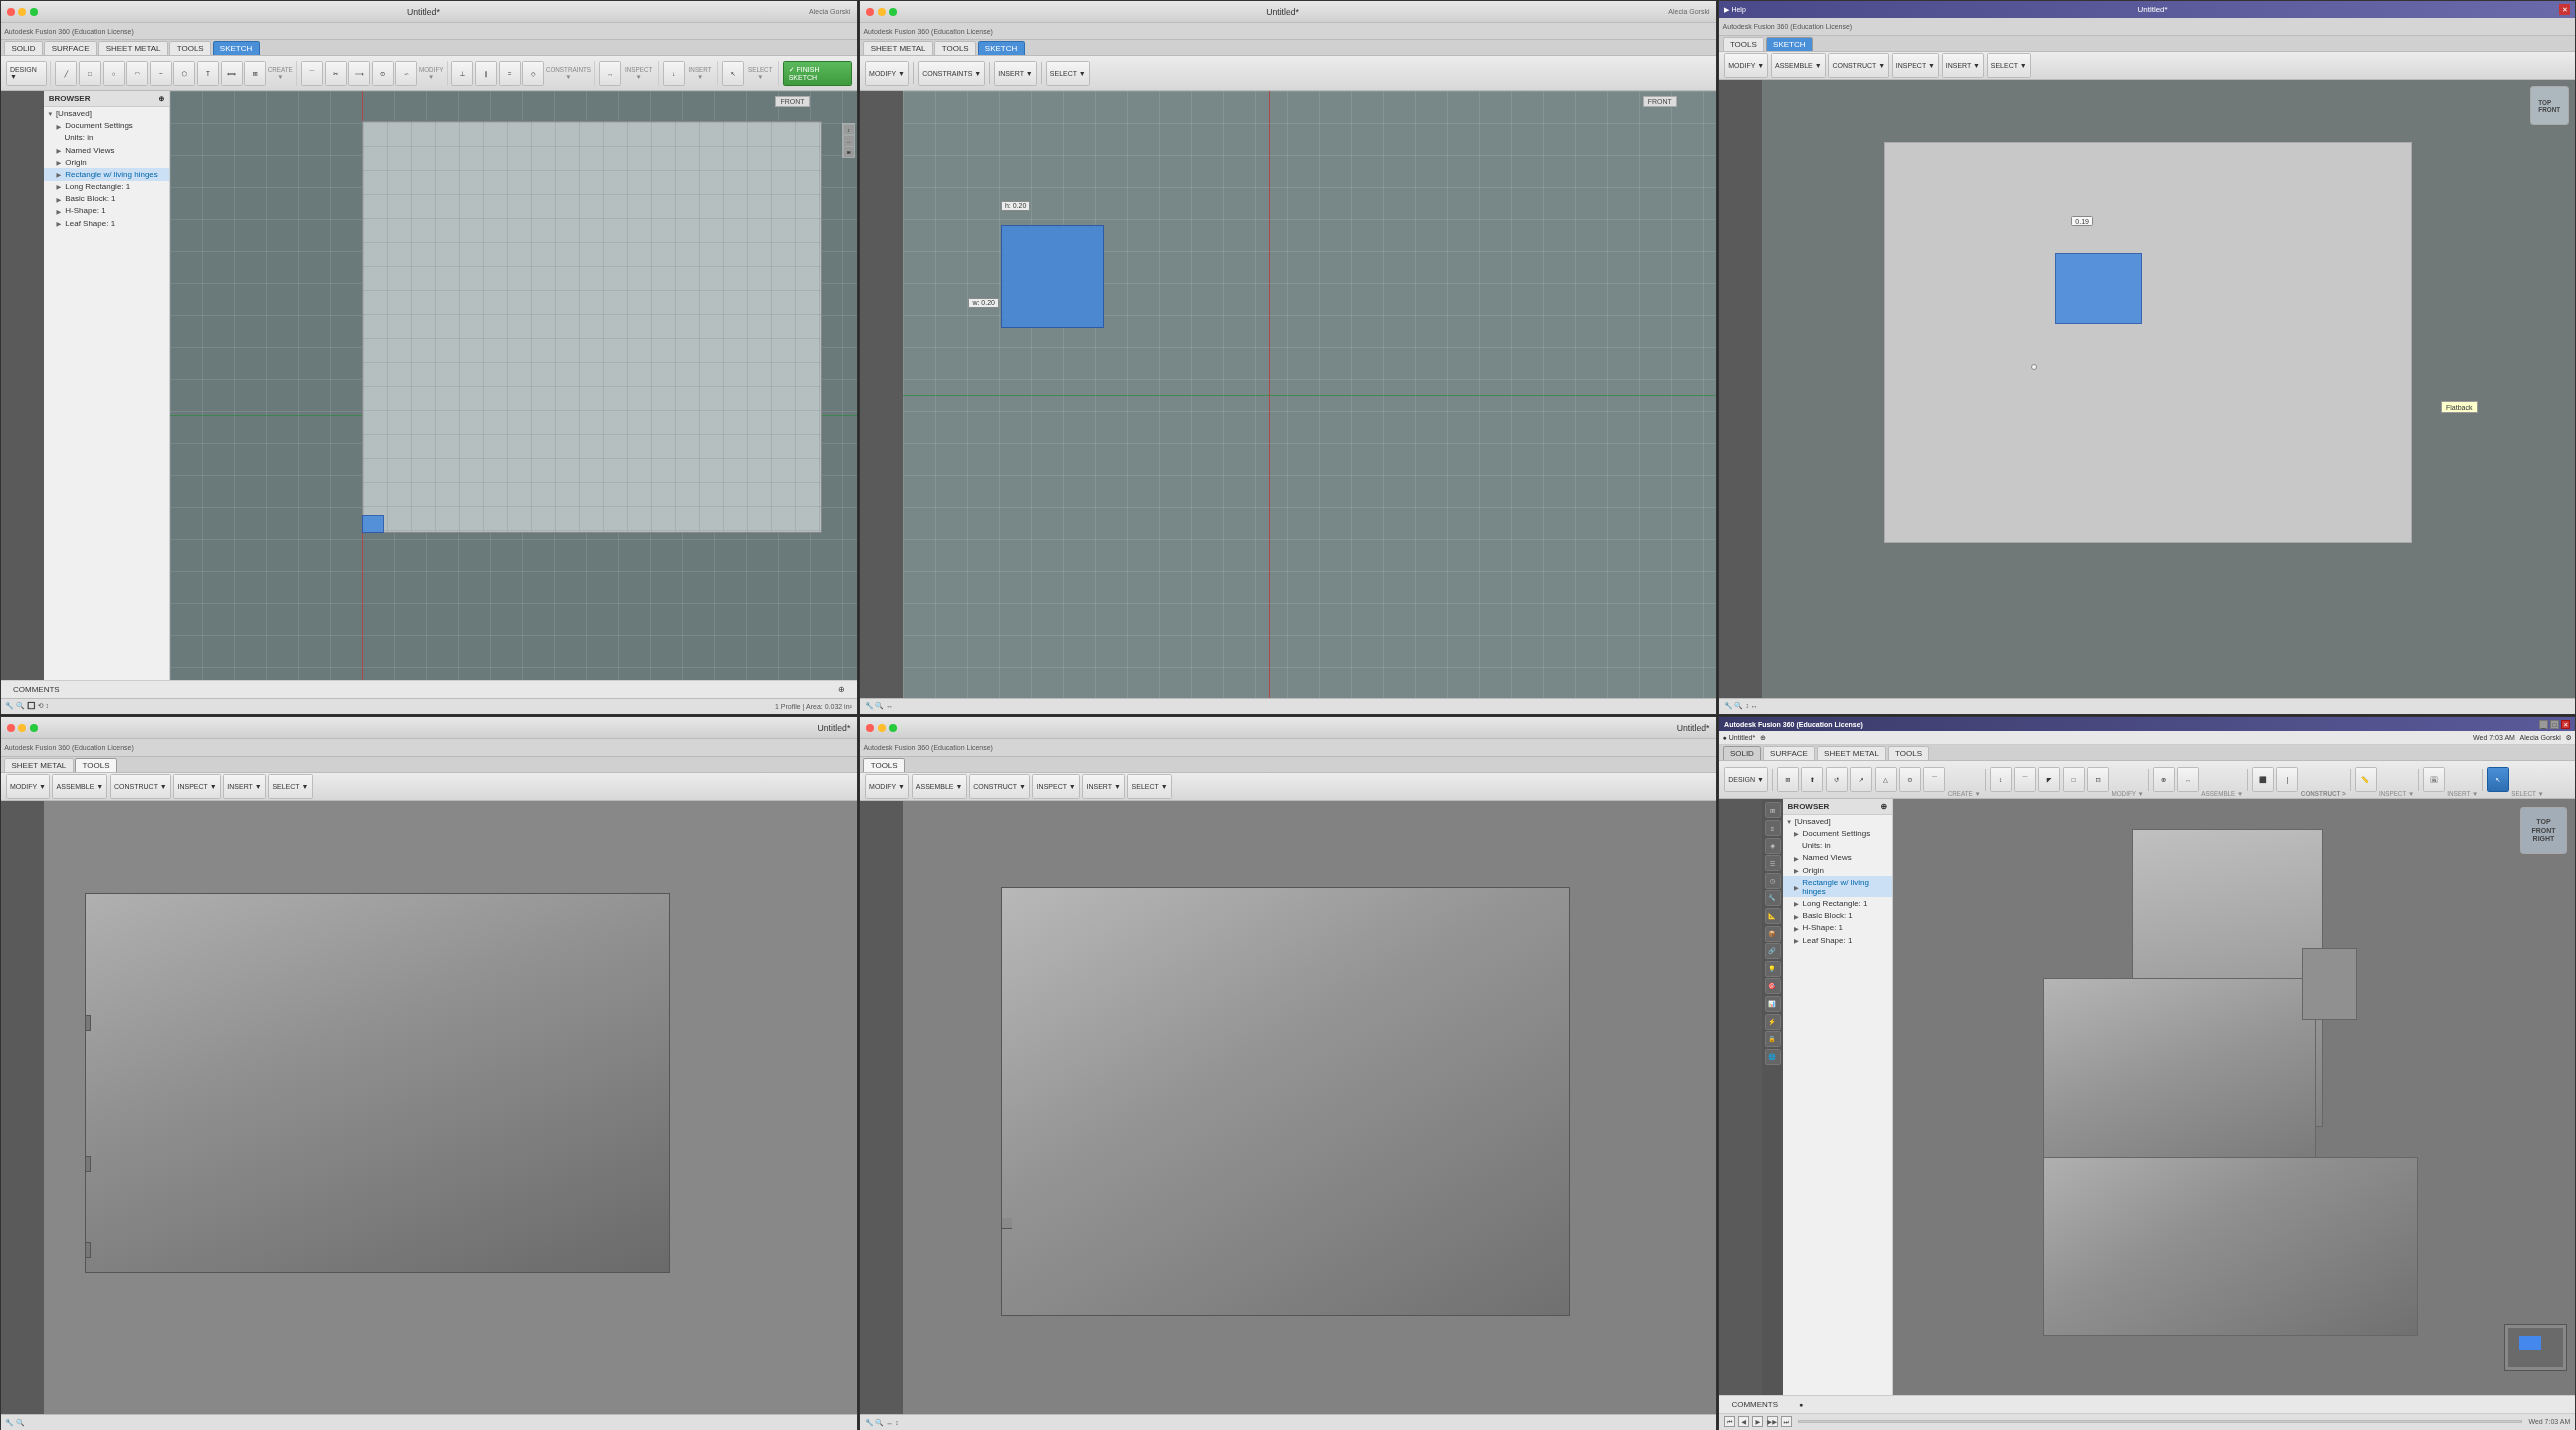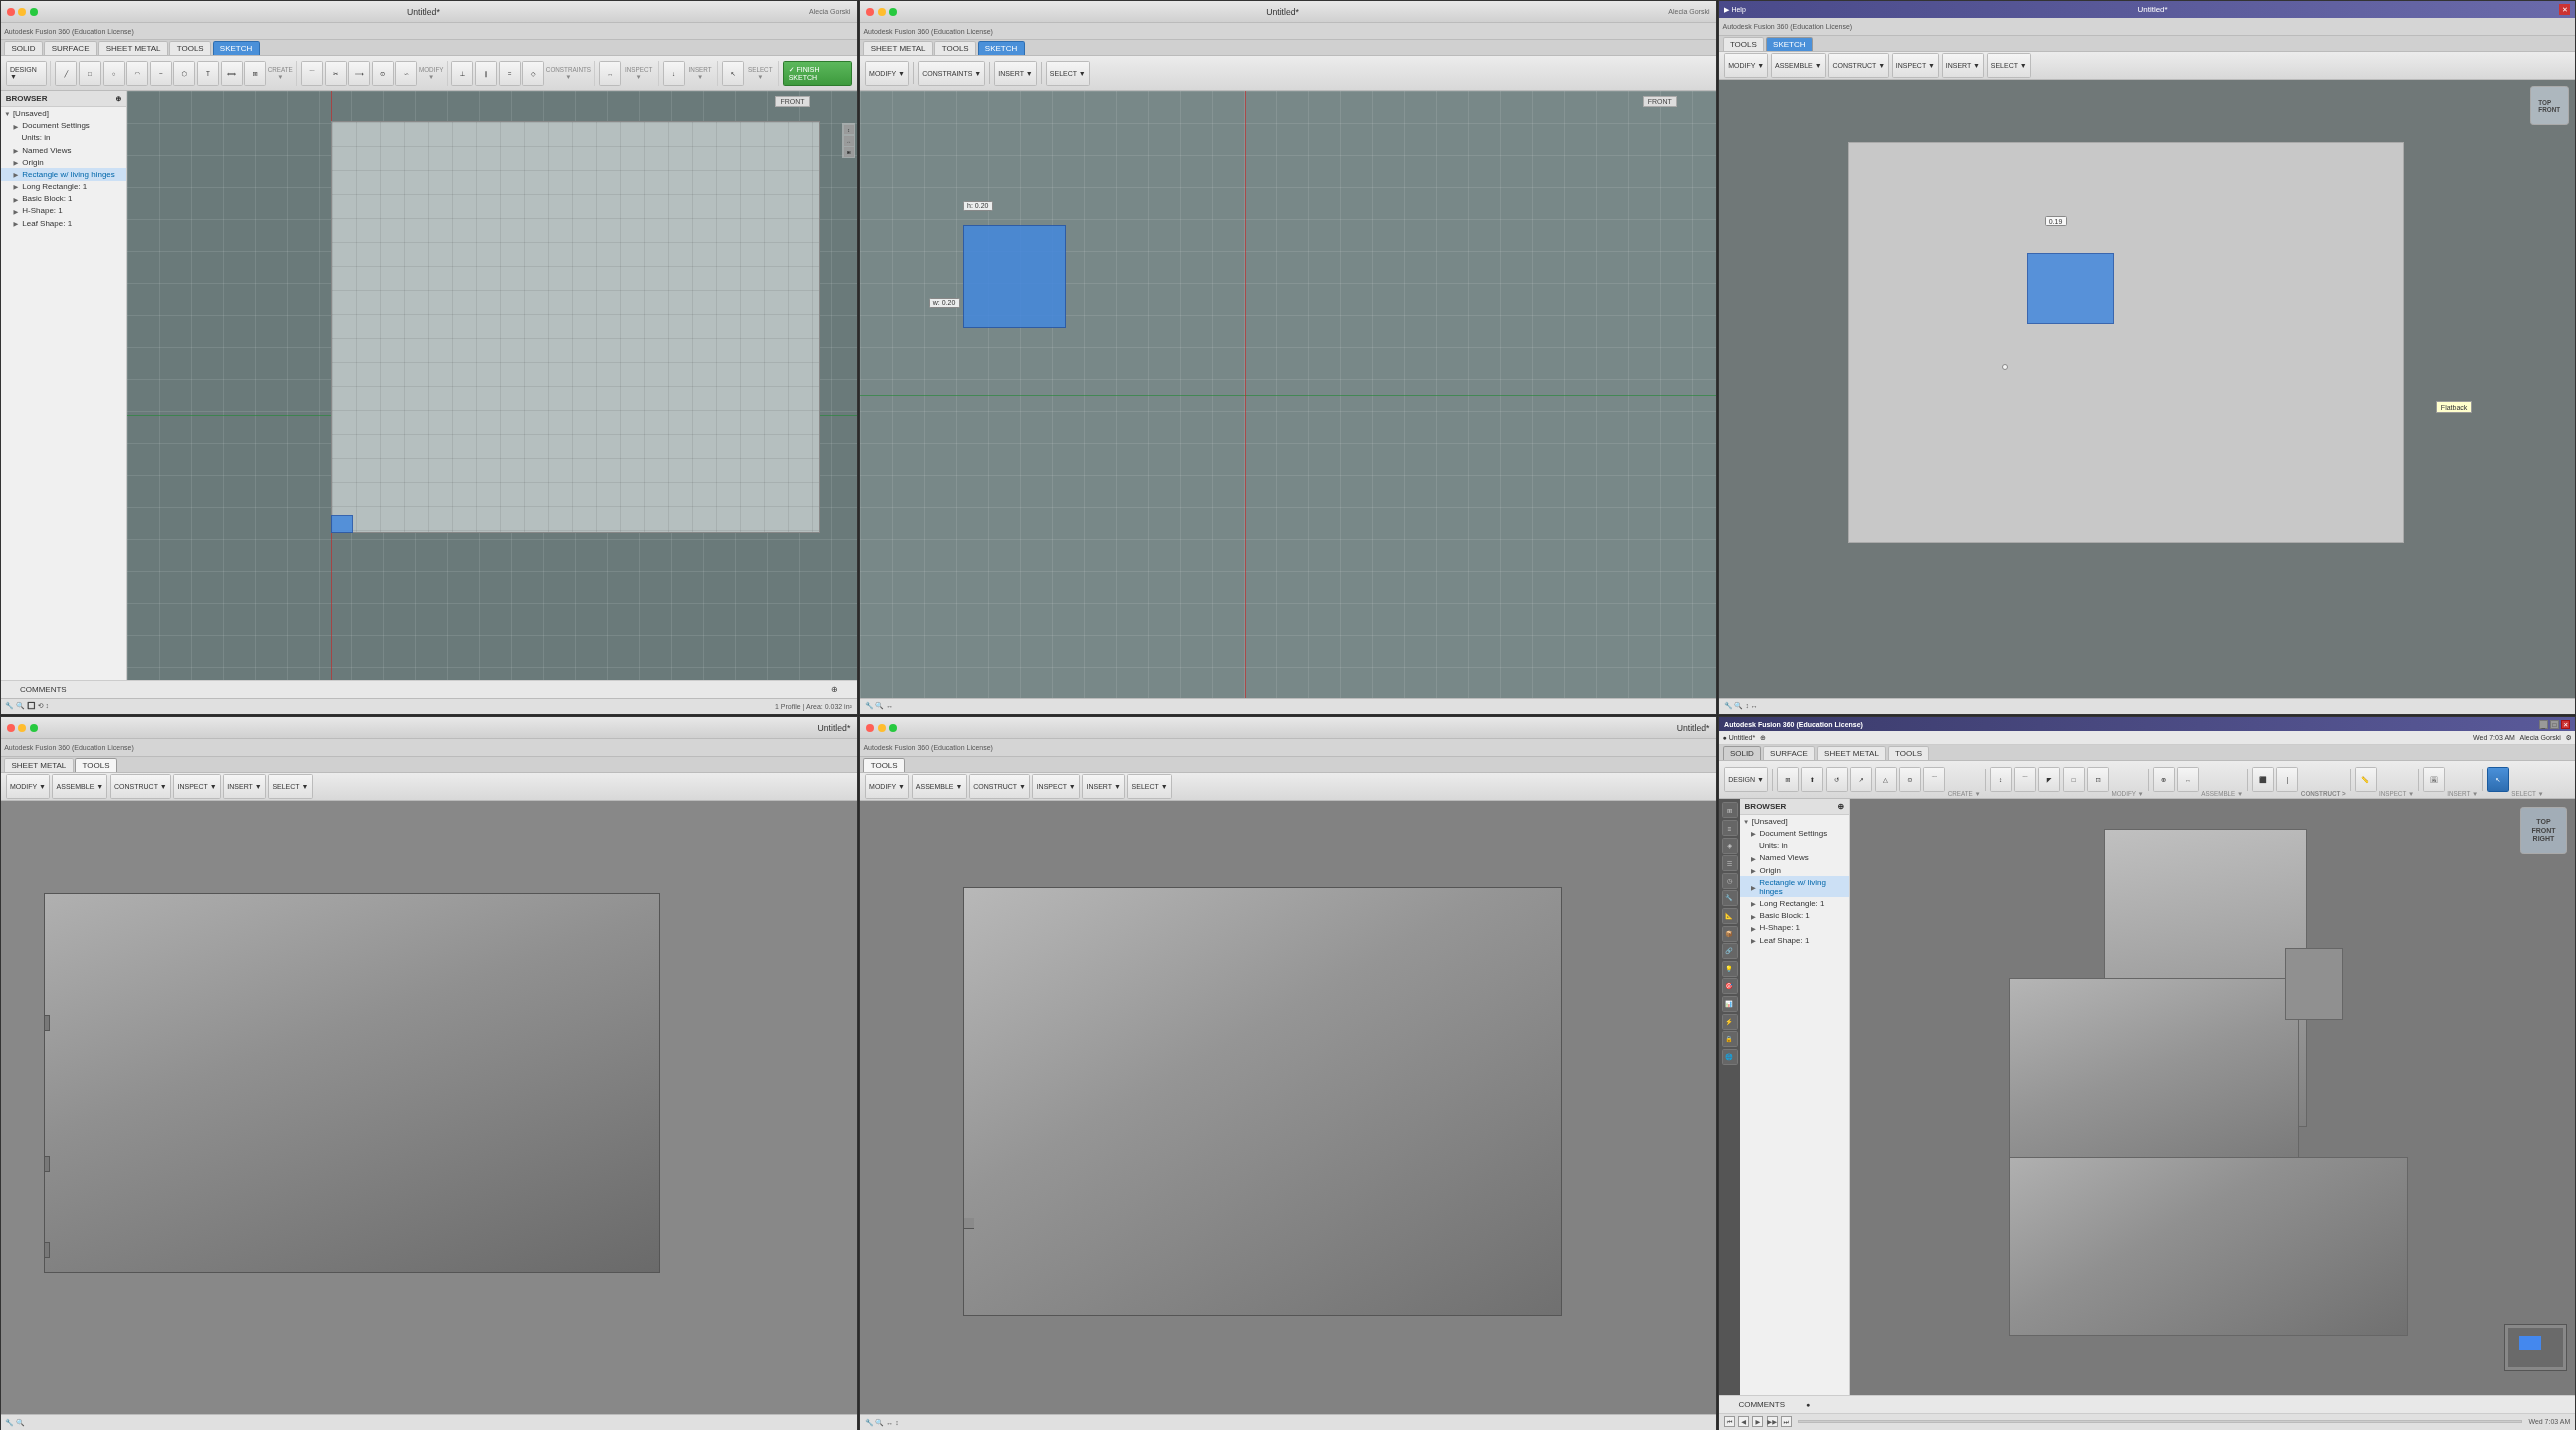--- a/index.html
+++ b/index.html
@@ -97,20 +97,21 @@
       width: 0.8px;
       height: 22px;
       background: #bbb;
       margin: 0 1.6px;
     }
 
     .panel-content {
       display: flex;
       flex: 1;
       overflow: hidden;
+      padding-left: 43px;
     }
 
     
     .sidebar {
       width: 126px;
       background: #f0f0f0;
       border-right: 0.8px solid #ccc;
       font-size: 8px;
       overflow-y: auto;
       flex-shrink: 0;
@@ -213,21 +214,21 @@
       gap: 6.3px;
     }
 
     
     .comments-bar {
       height: 17.4px;
       background: #e8e8e8;
       border-top: 0.8px solid #ccc;
       display: flex;
       align-items: center;
-      padding: 0 19px;
+      padding: 0 12px;
       font-size: 8px;
       color: #333;
       gap: 21px;
     }
 
     
     .dim-label {
       position: absolute;
       background: rgba(255,255,255,0.85);
       border: 0.8px solid #888;

